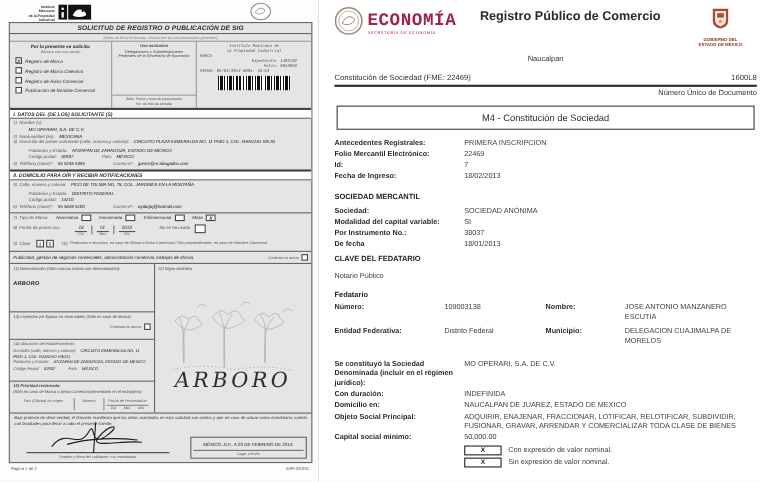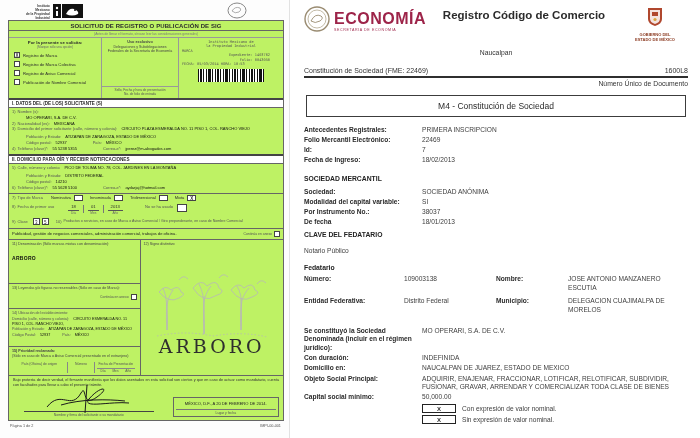--- a/index.html
+++ b/index.html
@@ -9,21 +9,21 @@
     font-family:"Liberation Sans", sans-serif; color:#2b2b2b; overflow:hidden;
     display:flex;
   }
   
   .page-left { width:290px; height:438px; position:relative; background:#fdfdfd;
     border-right:1px solid #e2e2e2; overflow:hidden; }
   .impi-header { height:20px; display:flex; align-items:flex-start; padding:2px 6px 0 26px; position:relative; }
   .impi-agency { font-size:3.2px; line-height:1.2; text-align:right; color:#333; font-weight:bold; margin-top:3px; }
   .impi-logo { margin-left:3px; margin-top:2px; }
   .impi-seal { position:absolute; right:42px; top:2px; }
-  .form-box { margin:0 5px 0 8px; border:1px solid #666; background:#bef264; }
+  .form-box { margin:0 5px 0 8px; border:1px solid #666; background:#e5e5e5;font-style:italic; }
   .title-bar { border-bottom:1px solid #666; font-size:6px; font-weight:bold; text-align:center;
     white-space:nowrap; overflow:hidden; padding:2px 0 1px 0; letter-spacing:.1px; }
   .subtitle { font-size:3.3px; color:#777; text-align:center; padding:1px 0; border-bottom:1px solid #999; }
   .top-area { display:flex; height:60px; }
   .colA { width:34%; padding:2px 3px; border-right:1px solid #999; }
   .req-label { font-size:4.3px; font-weight:bold; text-align:center; }
   .req-sub { font-size:3.2px; color:#666; text-align:center; margin-bottom:2px; }
   .opt-row { display:flex; align-items:center; margin:3px 0 0 2px; }
   .cb { display:inline-block; width:6px; height:6px; border:1px solid #444; font-size:4.5px;
     line-height:5px; text-align:center; font-weight:bold; flex-shrink:0; background:#fff; }
@@ -90,21 +90,21 @@
   .sig-label { font-size:3.4px; color:#555; margin-top:1px; }
   .lugar-box { width:40%; margin-left:3%; border:1px solid #666; text-align:center; padding:3px 2px 1px 2px; }
   .lugar-text { font-size:4.1px; color:#222; line-height:1.3; padding-bottom:3px; border-bottom:1px solid #777; }
   .lugar-label { font-size:3.4px; color:#555; padding-top:1px; }
   .impi-footer { display:flex; justify-content:space-between; padding:3px 8px 0 10px; font-size:3.8px; color:#555; }
   
   .page-right { width:410px; height:438px; background:#fff; padding:6px 12px 0 14px; position:relative; }
   .rpc-header { display:flex; align-items:flex-start; }
   .econ { display:flex; align-items:center; }
   .econ-text { margin-left:4px; }
-  .econ-name { font-family:Liberation Sans, sans-serif; font-weight:bold; font-size:16px; color:#9d2449; letter-spacing:.5px; line-height:1; }
+  .econ-name { font-family:Liberation Mono, monospace; font-weight:bold; font-size:16px; color:#9d2449; letter-spacing:.5px; line-height:1; }
   .econ-sub { font-size:3.6px; color:#9d2449; letter-spacing:.6px; margin-top:1px; }
   .rpc-title { flex:1; text-align:center; font-weight:bold; font-size:11.5px; line-height:1.25; margin-top:2px; padding:0 14px; }
   .edomex { width:66px; text-align:center; margin-top:1px; }
   .edomex-text { font-size:4px; font-weight:bold; color:#8c3b22; line-height:1.25; margin-top:1px; }
   .office { text-align:center; font-size:6.8px; color:#333; margin-top:7px; }
   .doc-row { display:flex; justify-content:space-between; align-items:flex-end; margin-top:11px;
     border-bottom:2px solid #2f2f2f; padding-bottom:2px; font-size:7px; color:#333; }
   .doc-num-label { text-align:right; font-size:6.8px; color:#333; margin-top:2px; }
   .m4-box { border:1.5px solid #3c3c3c; margin:8px 2px 0 2px; text-align:center; font-weight:normal; font-size:8.5px; padding:5px 0; }
   .rsec { margin-top:9px; }
@@ -438,21 +438,21 @@
             <circle cx="13" cy="13" r="12" stroke="#9a8c72" stroke-width="1.4"></circle>
             <circle cx="13" cy="13" r="9" stroke="#b3a88f" stroke-width="0.8"></circle>
             <path d="M7 15 Q11 7 17 10 Q20 12 16 15 Q11 18 7 15 Z" stroke="#9a8c72" stroke-width="0.9"></path>
           </svg>
         </span>
         <div class="econ-text">
           <div class="econ-name">ECONOMÍA</div>
           <div class="econ-sub">SECRETARÍA DE ECONOMÍA</div>
         </div>
       </div>
-      <div class="rpc-title">Registro Código de Comercio</div>
+      <div class="rpc-title">Registro Público de Comercio</div>
       <div class="edomex">
         <span>
           <svg width="18" height="20" viewBox="0 0 18 20" fill="none">
             <path d="M2 1 H16 V12 Q16 17 9 19 Q2 17 2 12 Z" fill="#b0472e"></path>
             <path d="M4 3 H14 V11.5 Q14 15.5 9 17 Q4 15.5 4 11.5 Z" fill="#fff" opacity="0.85"></path>
             <rect x="6" y="5" width="6" height="4" fill="#b0472e"></rect>
             <circle cx="9" cy="12.5" r="1.6" fill="#d9a441"></circle>
           </svg>
         </span>
         <div class="edomex-text">

